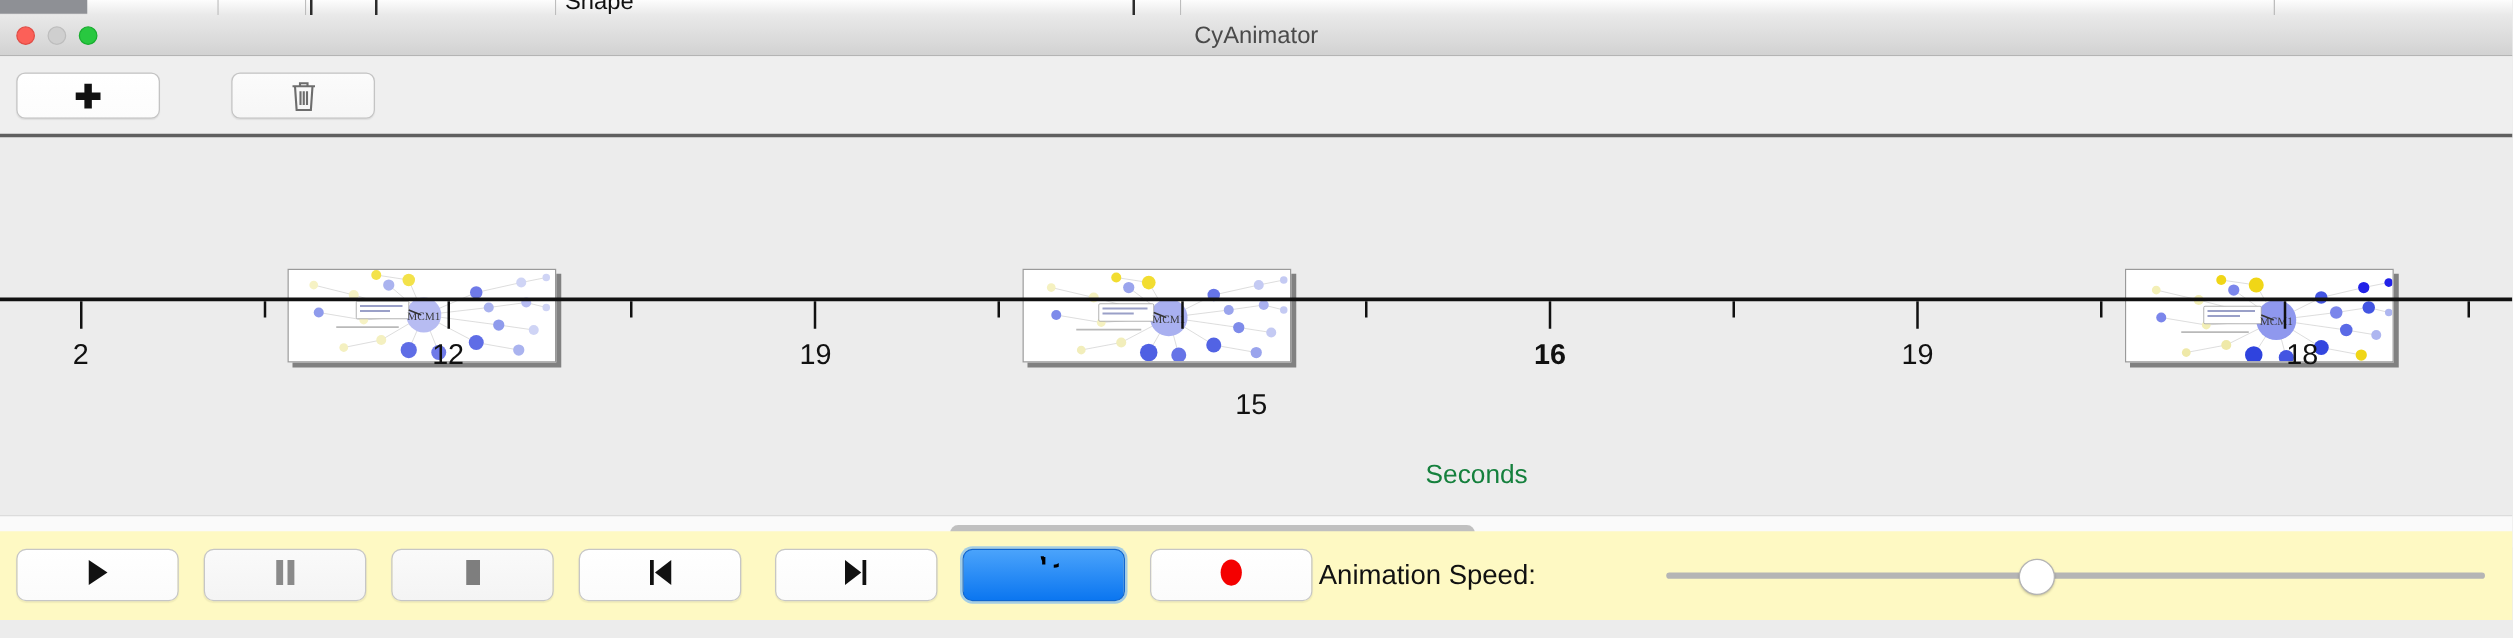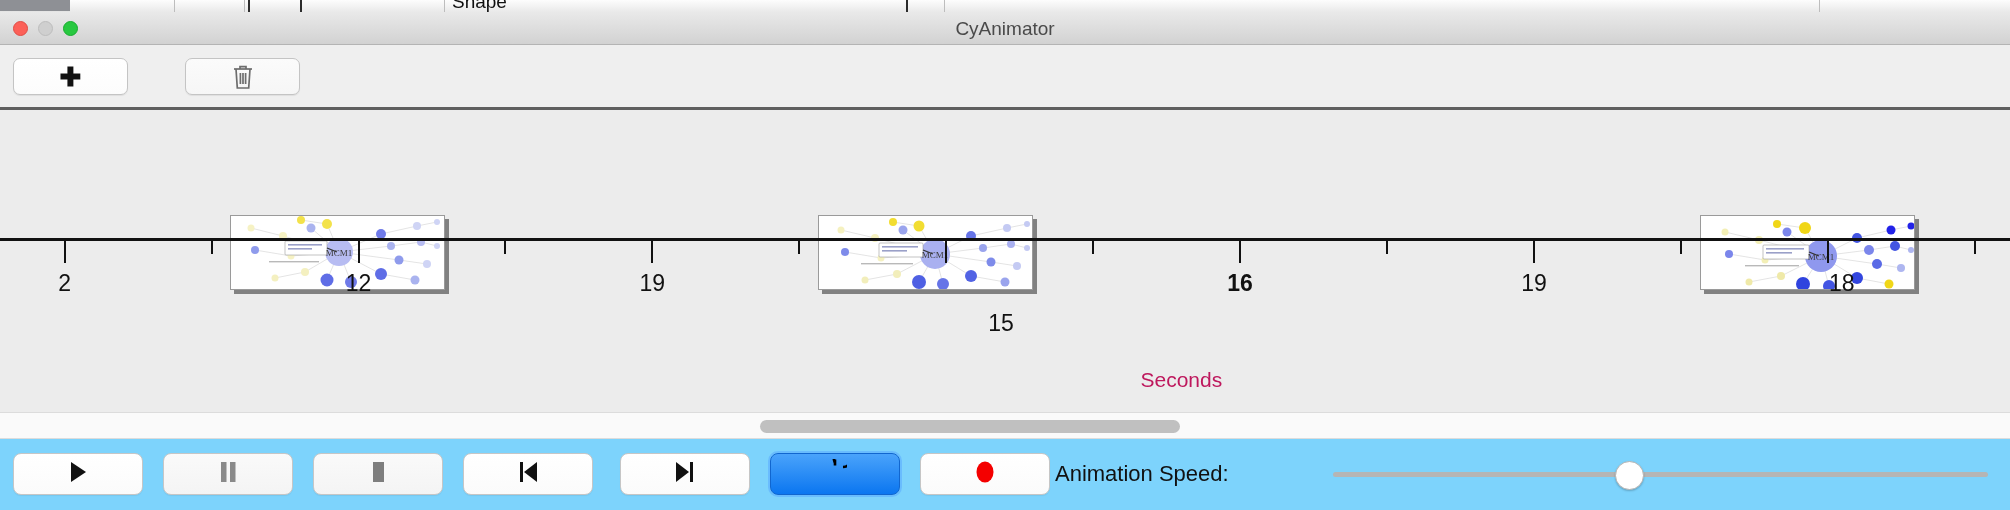--- a/index.html
+++ b/index.html
@@ -91,21 +91,21 @@
     background: #111;
   }
   .tick { position: absolute; background: #111; }
   .tick.major { width: 2px; height: 22px; }
   .tick.minor { width: 2px; height: 13px; }
   .ticklabel {
     position: absolute; font-size: 23px; color: #111;
     transform: translateX(-50%); white-space: nowrap;
   }
   .axis-title {
-    position: absolute; font-size: 21px; color: #be185d;
+    position: absolute; font-size: 21px; color: #15803d;
     transform: translateX(-50%); white-space: nowrap;
   }
 
   
   .frame {
     position: absolute; box-sizing: border-box;
     background: #ffffff;
     border: 1px solid #9a9a9a;
     box-shadow: 4px 4px 0 rgba(110,110,110,0.85);
     overflow: hidden;
@@ -119,22 +119,22 @@
     border-top: 1px solid #dcdcdc; border-bottom: 1px solid #dcdcdc;
     box-sizing: border-box;
   }
   .hthumb {
     position: absolute; left: 760px; top: 7px; width: 420px; height: 13px;
     border-radius: 7px; background: #c0c0c0; cursor: default;
   }
 
   
   .playbar {
-    position: absolute; left: 0; top: 439px; width: 2010px; height: 71px;
-    background: #7dd3fc;
+    position: absolute; left: 0; top: 425px; width: 2010px; height: 71px;
+    background: #fef9c3;
   }
   .pbtn {
     position: absolute; top: 14px; width: 130px; height: 42px;
     border-radius: 8px; box-sizing: border-box;
     border: 1px solid #c6c6c6;
     background: linear-gradient(#ffffff, #fbfbfb);
     display: flex; align-items: center; justify-content: center;
     box-shadow: 0 1px 1px rgba(0,0,0,0.06);
     cursor: default;
   }

